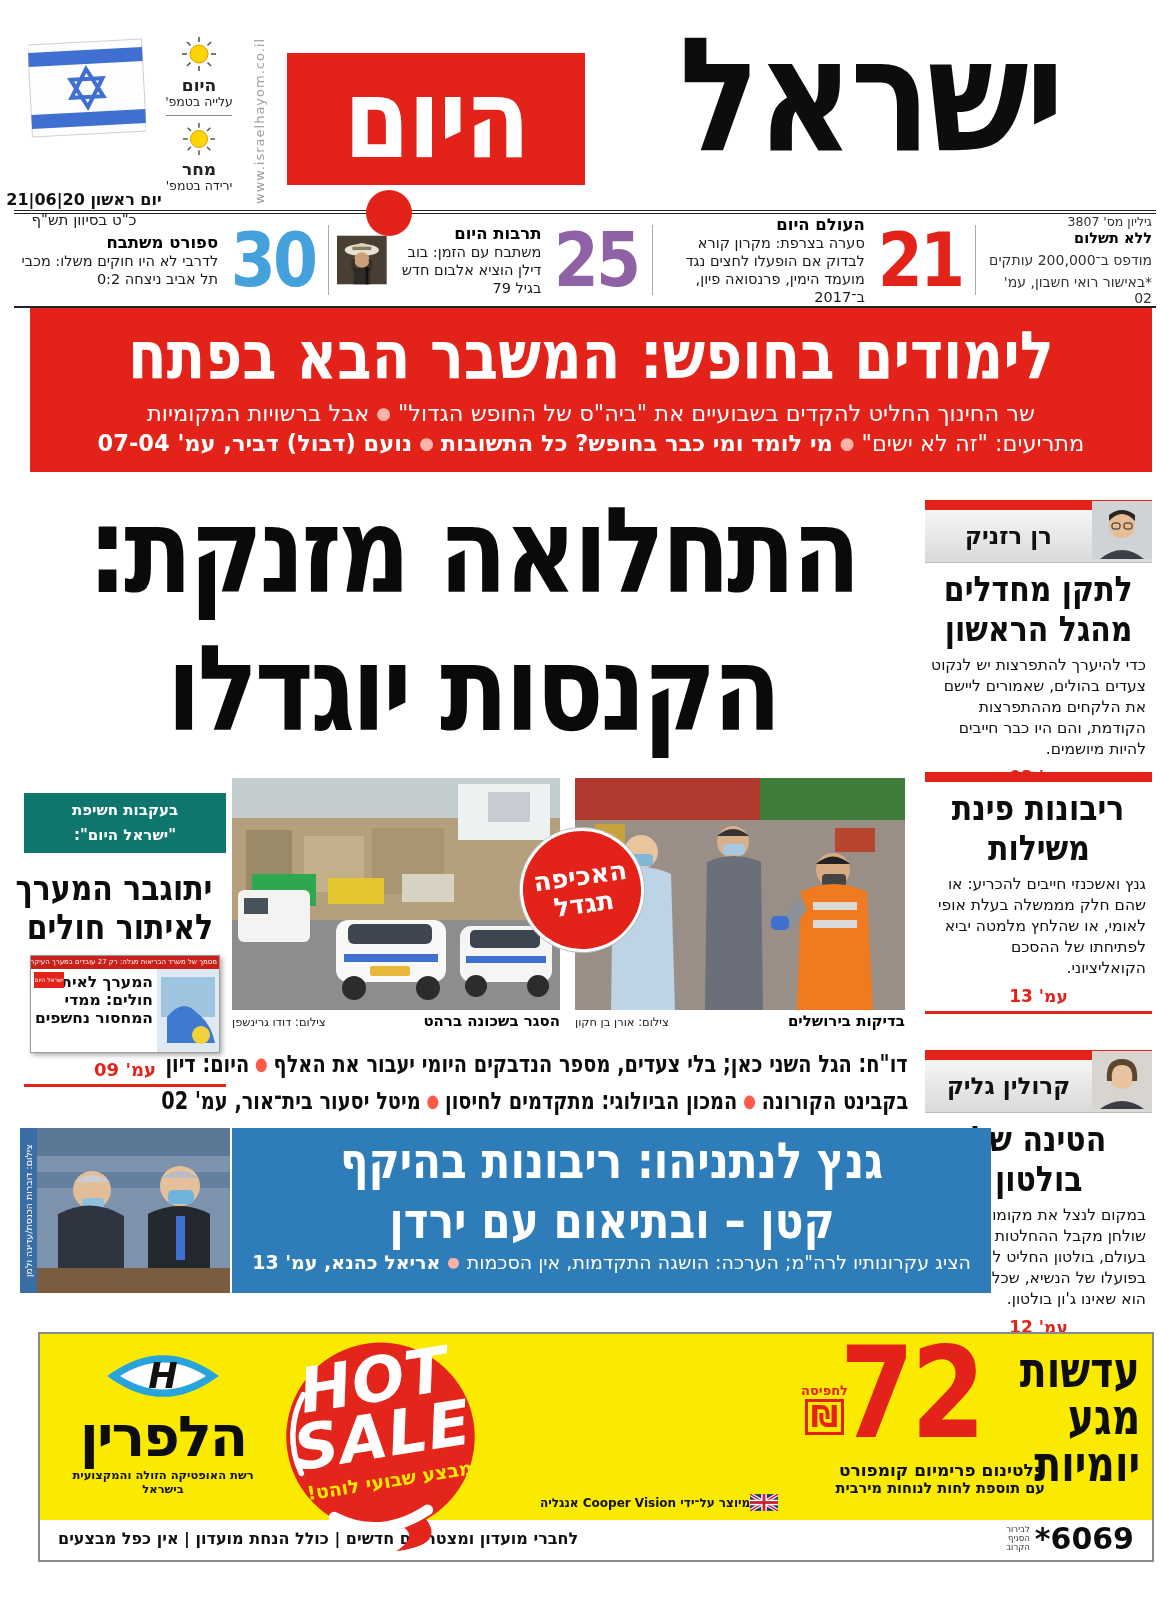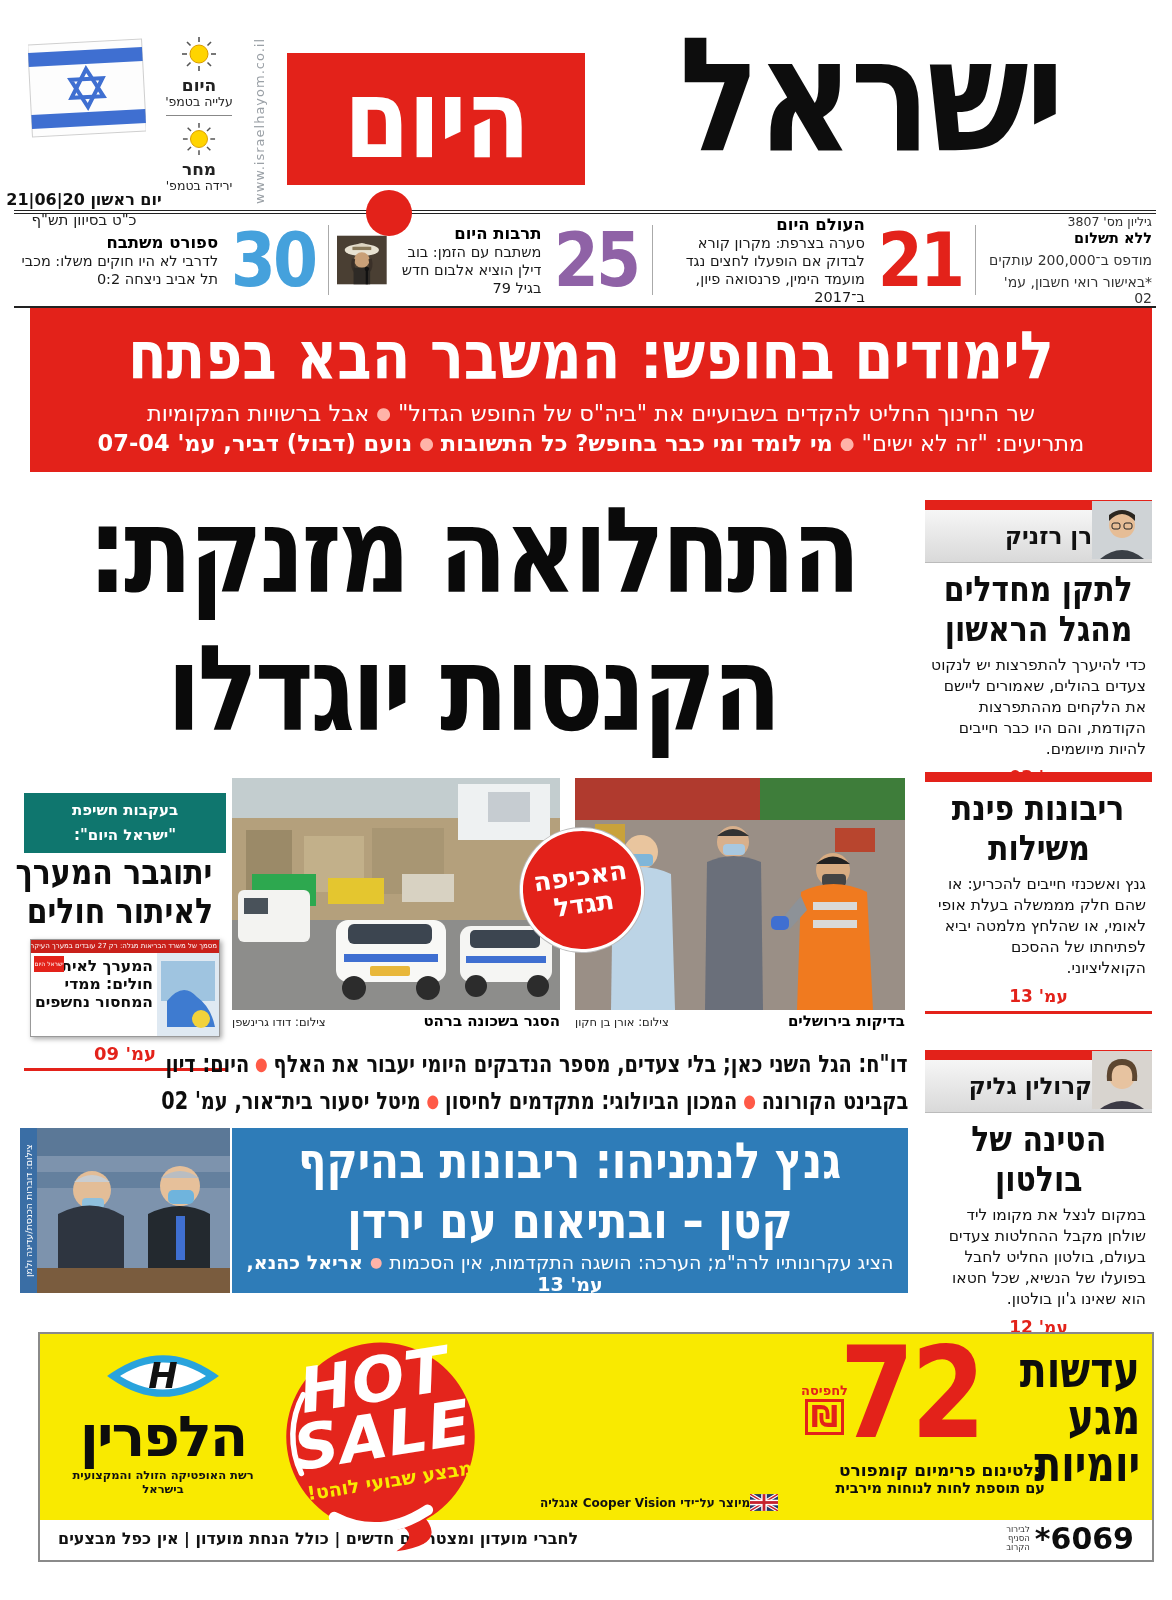--- a/index.html
+++ b/index.html
@@ -41,29 +41,29 @@
   .rb-sub .bold{font-weight:bold;}
   .bullet{color:#ff5a47;font-size:.75em;vertical-align:2px;margin:0 7px;}
   .wbullet{color:#ffb3a8;}
   
   .mainhead{left:25px;top:482px;width:895px;text-align:center;color:#0a0a0a;}
   .mh-line{font-size:114px;font-weight:bold;line-height:138px;letter-spacing:-4px;}
   .opcard{position:absolute;left:925px;width:227px;background:#fff;}
   .op-topbar{height:10px;background:#e3221a;}
   .op-header{height:52px;background:linear-gradient(#f6f6f6,#d9d9d9);display:flex;align-items:center;border-bottom:1px solid #bbb;}
   .op-bust{margin-top:-12px;}
-  .op-name{flex:1;font-weight:bold;font-size:23px;color:#111;}
+  .op-name{flex:1;text-align:center;font-weight:bold;font-size:23px;color:#111;}
   .op-h{text-align:center;font-size:34px;font-weight:bold;line-height:40px;color:#0d0d0d;margin-top:6px;}
   .op-body{font-size:15.5px;line-height:21px;color:#111;text-align:right;padding:6px 6px 0 2px;}
   .op-page{color:#e3221a;font-weight:bold;text-align:center;font-size:17px;padding:7px 0 5px;}
   .op-div{height:3px;background:#e3221a;}
   
   .expo{left:24px;top:793px;width:202px;text-align:center;}
   .kicker{background:#0f766e;color:#fff;font-weight:bold;font-size:15px;line-height:25px;padding:5px 2px;}
-  .expo-h{font-size:34px;font-weight:bold;line-height:39px;color:#0d0d0d;margin-top:0;}
+  .expo-h{font-size:34px;font-weight:bold;line-height:39px;color:#0d0d0d;margin-top:16px;}
   .clip{position:relative;width:188px;height:96px;margin:8px auto 0;border:1px solid #999;box-shadow:2px 2px 5px rgba(0,0,0,.35);background:#fff;overflow:hidden;text-align:right;}
   .cliphead{background:#c9201a;color:#fff;font-size:7px;line-height:13px;height:13px;white-space:nowrap;overflow:hidden;padding:0 2px;}
   .clipbody{display:flex;height:83px;}
   .clipphoto{width:62px;height:83px;}
   .cliptext{flex:1;font-weight:bold;font-size:15.5px;line-height:18px;color:#0d0d0d;padding:4px 4px 0 0;}
   .cliplogo{position:absolute;top:16px;left:3px;background:#e3221a;color:#fff;font-size:6px;width:30px;height:16px;line-height:16px;text-align:center;}
   .expo-page{color:#e3221a;font-weight:bold;font-size:18px;margin-top:6px;}
   .expo-line{height:3px;background:#e3221a;margin-top:4px;}
   
   .ph1{left:232px;top:778px;width:328px;height:232px;}
@@ -72,21 +72,21 @@
   .badge div{color:#fff;font-weight:bold;font-size:26px;line-height:28px;}
   .caprow{top:1012px;display:flex;justify-content:space-between;align-items:baseline;}
   .capname{font-weight:bold;font-size:15px;color:#000;}
   .capcredit{font-size:11.5px;color:#222;}
   
   .report{left:18px;top:1046px;width:890px;text-align:right;color:#0d0d0d;}
   .report .rl{font-size:23px;line-height:37px;font-weight:bold;}
   
   .knesset{left:20px;top:1128px;width:210px;height:165px;}
   .kcredit{position:absolute;left:0;top:0;width:17px;height:165px;background:#3a6ea5;color:#fff;font-size:9.5px;writing-mode:vertical-rl;transform:rotate(180deg);text-align:center;line-height:17px;}
-  .bluebanner{left:232px;top:1128px;width:676px;height:165px;background:#2e7cb8;color:#fff;text-align:center;}
+  .bluebanner{left:232px;top:1128px;width:759px;height:165px;background:#2e7cb8;color:#fff;text-align:center;}
   .bb-h{font-size:48px;font-weight:bold;line-height:56px;margin-top:4px;}
   .bb-sub{font-size:19px;margin-top:3px;}
   .bb-sub .bold{font-weight:bold;}
   
   .ad{left:38px;top:1332px;width:1112px;height:226px;border:2px solid #8a8a8a;background:#fff;}
   .ad-yellow{position:relative;width:100%;height:186px;background:#f9ea00;}
   .ad-strip{position:relative;width:100%;height:36px;background:#fff;display:flex;align-items:center;justify-content:space-between;padding:0 18px;box-sizing:border-box;}
   .halperin{position:absolute;left:18px;top:14px;width:210px;text-align:center;}
   .hp-name{font-size:56px;font-weight:bold;color:#0d0d0d;line-height:58px;letter-spacing:-2px;}
   .hp-tag{font-size:11.5px;font-weight:bold;color:#111;margin-top:2px;}

